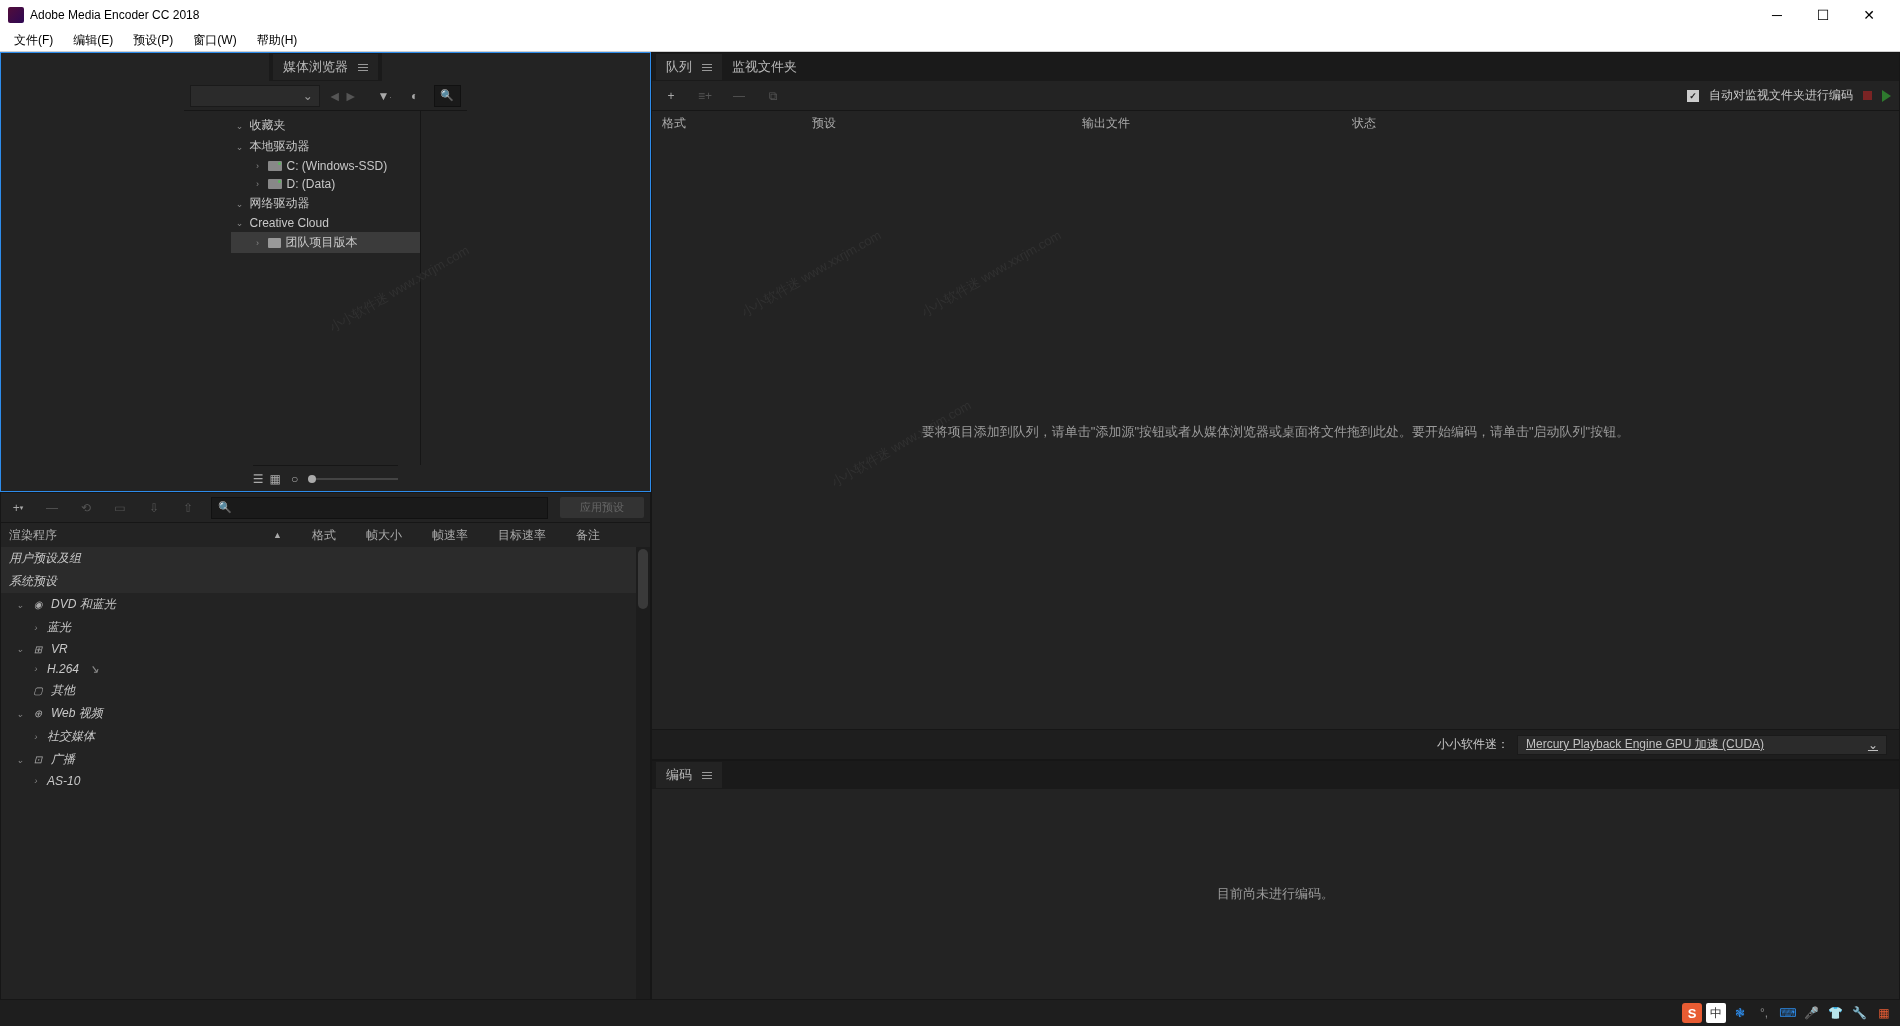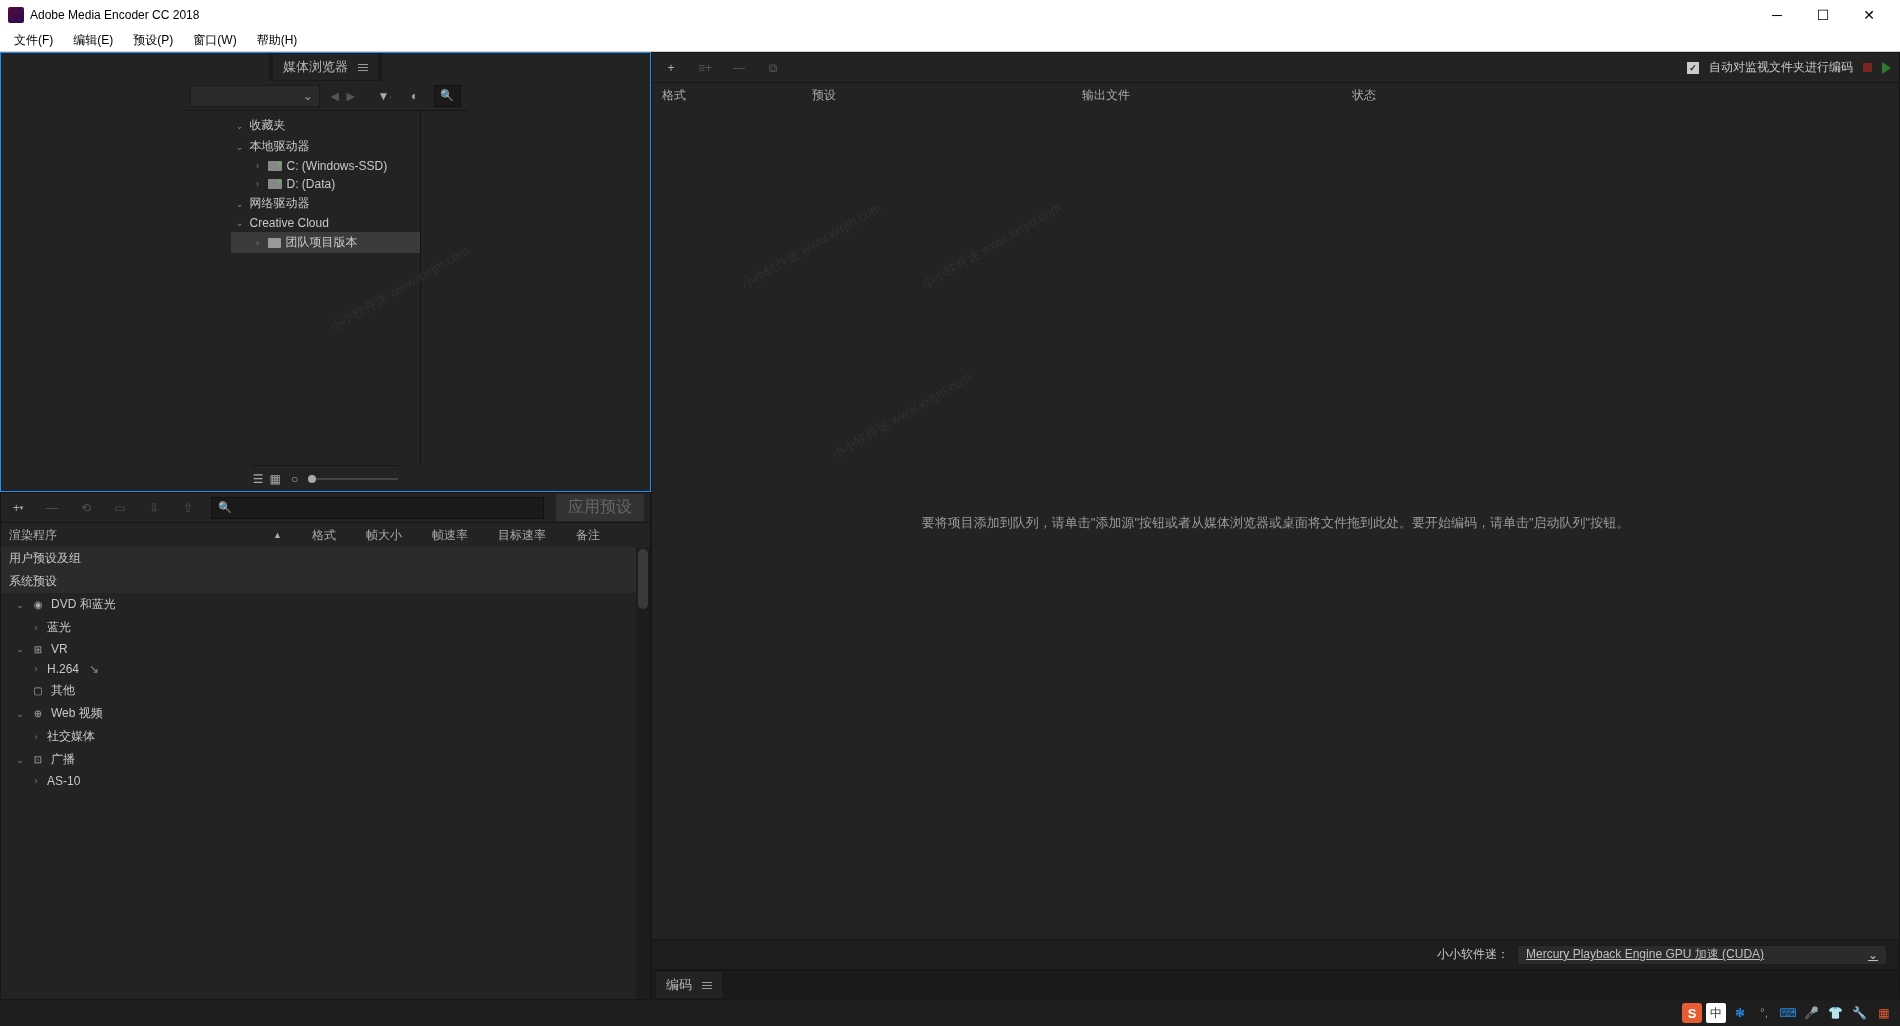--- a/index.html
+++ b/index.html
@@ -50,25 +50,25 @@
 .mb-content { flex: 1; background: #232323; }
 .mb-footer { height: 26px; display: flex; align-items: center; justify-content: center; gap: 10px; border-top: 1px solid #161616; color: #aaa; }
 .view-mode { display: flex; gap: 6px; }
 .slider-track { width: 90px; height: 2px; background: #444; position: relative; }
 .slider-thumb { width: 8px; height: 8px; background: #aaa; border-radius: 4px; position: absolute; top: -3px; left: 0; }
 
 
 .preset-panel { grid-column: 1; grid-row: 2; }
 .preset-toolbar { height: 30px; display: flex; align-items: center; padding: 0 6px; gap: 12px; border-bottom: 1px solid #161616; }
 .preset-toolbar .search-box { flex: 1; }
-.apply-btn { background: #333; color: #666; padding: 3px 12px; border-radius: 2px; font-size: 16px; }
+.apply-btn { background: #333; color: #666; padding: 3px 20px; border-radius: 2px; font-size: 11px; }
 .preset-headers { height: 24px; display: flex; align-items: center; padding: 0 8px; color: #aaa; gap: 30px; }
 .preset-headers span:first-child { flex: 0 0 260px; display: flex; align-items: center; gap: 4px; }
 .preset-list { flex: 1; overflow: auto; position: relative; }
-.preset-row { display: flex; align-items: center; padding: 3px 8px; gap: 6px; }
+.preset-row { display: flex; align-items: center; padding: 3px 8px; gap: 6px; font-style: italic; }
 .preset-row.header-row { background: #2b2b2b; font-weight: 500; }
 .preset-icon { width: 14px; height: 12px; display: inline-flex; align-items: center; justify-content: center; color: #aaa; font-size: 10px; }
 .scrollbar-v { position: absolute; right: 0; top: 0; width: 14px; height: 100%; background: #1d1d1d; }
 .scrollbar-thumb { position: absolute; right: 2px; top: 2px; width: 10px; height: 60px; background: #3a3a3a; border-radius: 5px; }
 
 
 .queue-panel { grid-column: 2; grid-row: 1 / 3; display: flex; flex-direction: column; }
 .queue-toolbar { height: 30px; display: flex; align-items: center; padding: 0 8px; gap: 12px; border-bottom: 1px solid #161616; }
 .queue-toolbar .right { margin-left: auto; display: flex; align-items: center; gap: 10px; }
 .checkbox { width: 12px; height: 12px; background: #ccc; display: inline-flex; align-items: center; justify-content: center; color: #222; font-size: 9px; font-weight: bold; }
@@ -186,20 +186,33 @@
       </div>
       <span>○</span>
       <div class="slider-track">
           <div class="slider-thumb"></div>
         </div>
     </div>
   </div>
 
   <div style="grid-column:2;grid-row:1/3;display:flex;flex-direction:column">
     <div class="panel queue-panel" style="flex:1">
+      <div class="panel-tabs">
+        <div class="panel-tab active">
+          <span>队列</span>
+          <span class="hamburger">
+              <i></i>
+              <i></i>
+              <i></i>
+            </span>
+        </div>
+        <div class="panel-tab">
+          <span>监视文件夹</span>
+        </div>
+      </div>
       <div class="queue-toolbar">
         <span class="icon-btn">+</span>
         <span class="icon-btn" style="color:#555">≡+</span>
         <span class="icon-btn" style="color:#555">—</span>
         <span class="icon-btn" style="color:#555">⧉</span>
         <div class="right">
           <span class="checkbox">✓</span>
           <span>自动对监视文件夹进行编码</span>
           <span class="stop-sq"></span>
           <span class="play-tri"></span>
@@ -229,20 +242,23 @@
     <div class="panel encode-panel">
       <div class="panel-tabs">
         <div class="panel-tab active">
           <span>编码</span>
           <span class="hamburger">
               <i></i>
               <i></i>
               <i></i>
             </span>
         </div>
+      </div>
+      <div class="encode-body">
+        <span>目前尚未进行编码。</span>
       </div>
     </div>
   </div>
 
   <div class="panel preset-panel">
     <div class="preset-toolbar">
       <span class="icon-btn">+<sub style="font-size:7px">▾</sub></span>
       <span class="icon-btn" style="color:#555">—</span>
       <span class="icon-btn" style="color:#555">⟲</span>
       <span class="icon-btn" style="color:#555">▭</span>

